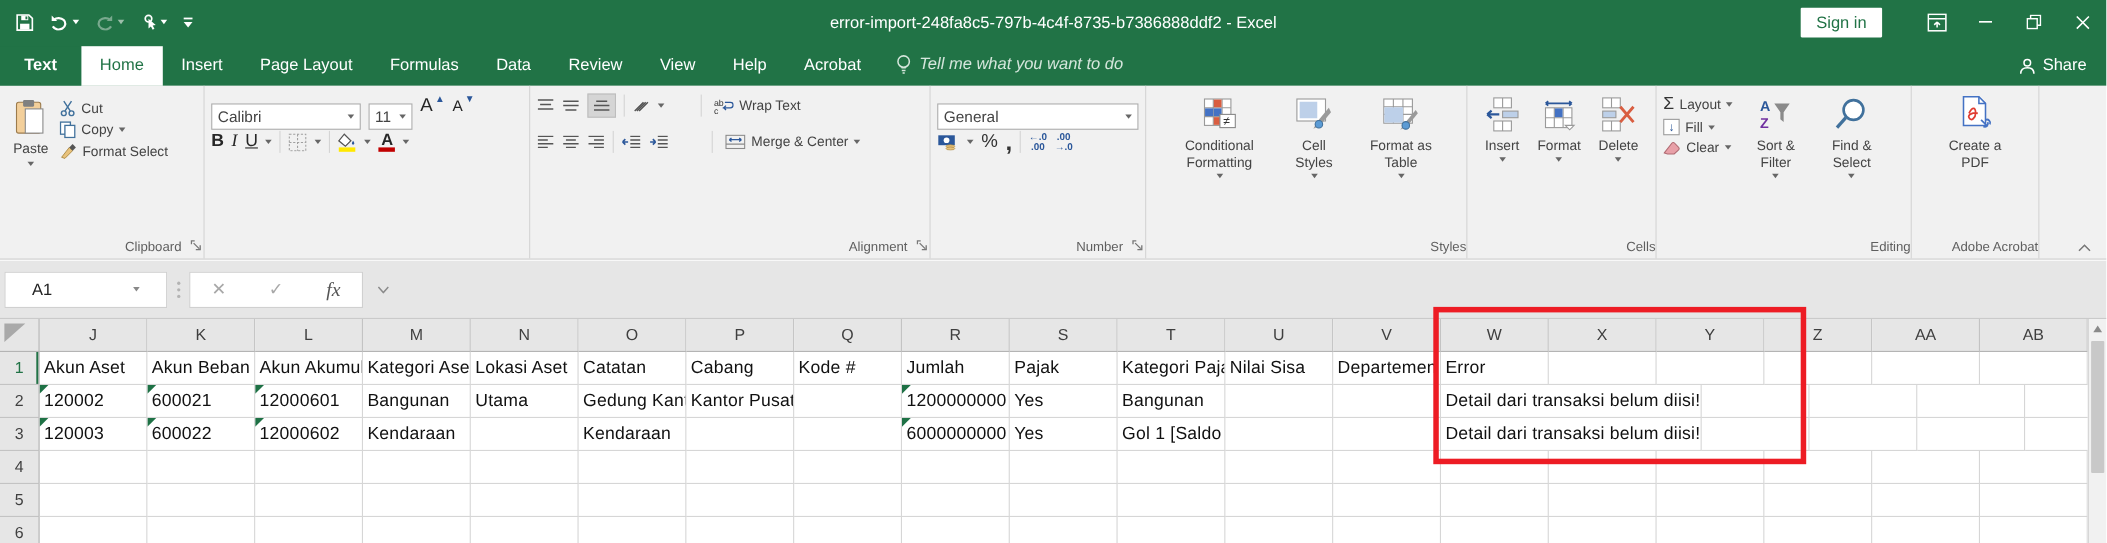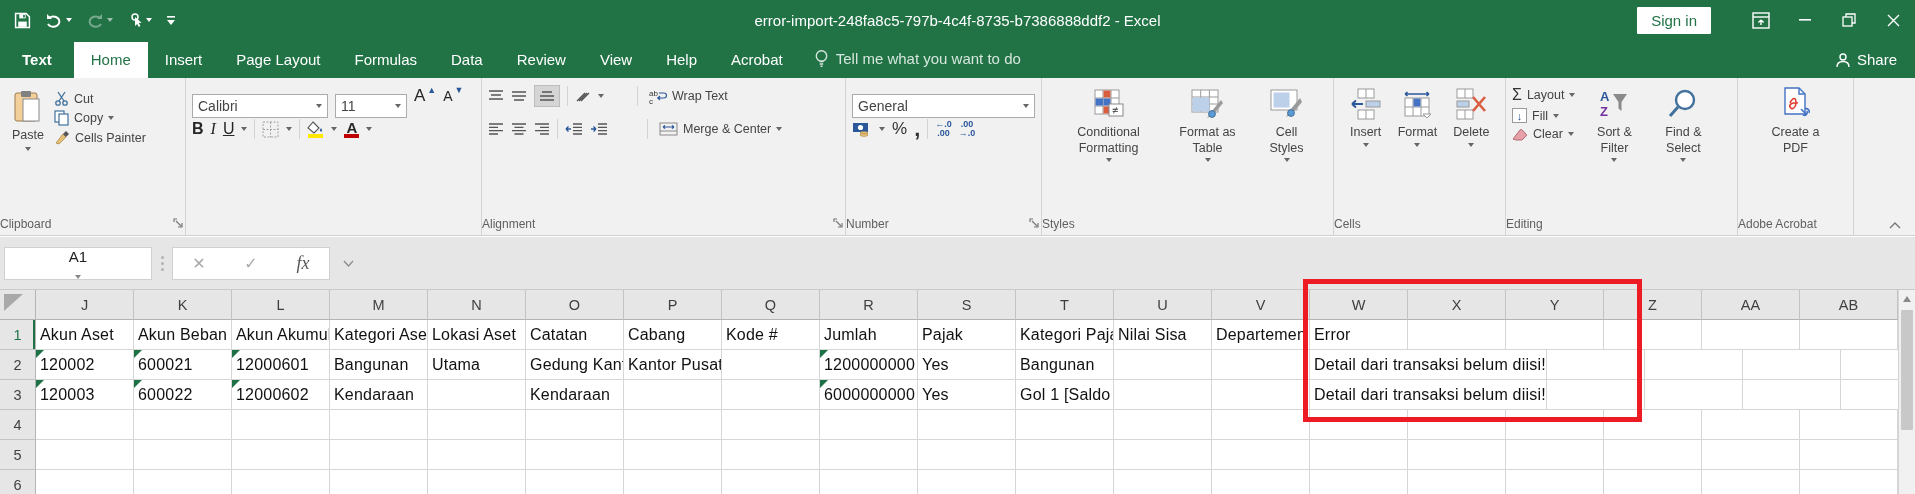--- a/index.html
+++ b/index.html
@@ -19,46 +19,46 @@
   .signin-btn { background:#fff; color:var(--green); font-size:15px; padding:5px 14px; border-radius:1px; margin-right:28px; cursor:pointer; }
   .winbtn { width:44px; height:40px; display:flex; align-items:center; justify-content:center; cursor:pointer; color:#fff; font-size:16px; }
   .caret { display:inline-block; width:0; height:0; border-left:3.5px solid transparent; border-right:3.5px solid transparent; border-top:4px solid currentColor; }
   .caret.dim { border-top-color:#9dbfab; }
 
   
   .tabrow { position:absolute; top:40px; left:0; width:100%; height:38px; background:var(--green); display:flex; align-items:flex-end; color:#fff; }
   .tab { font-size:15px; padding:9px 17px 10px; cursor:pointer; color:#fff; }
   .tab.file { background:var(--green); font-weight:bold; padding:9px 22px 10px; }
   .tab.active { background:#fff; color:var(--green); }
-  .tellme { display:flex; align-items:center; gap:7px; color:#d5e6dc; font-size:15px; padding:9px 14px 10px; cursor:pointer; }
+  .tellme { display:flex; align-items:center; gap:7px; color:#d5e6dc; font-size:15px; padding:9px 14px 10px; cursor:pointer;font-style:italic; }
   .share { margin-left:auto; display:flex; align-items:center; gap:6px; font-size:15px; padding:9px 18px 10px; cursor:pointer; }
 
   
   .ribbon { position:absolute; top:78px; left:0; width:100%; height:158px; background:var(--ribbon-bg); border-bottom:1px solid #d0d0d0; display:flex; color:var(--txt); }
   .group { border-right:1px solid #d4d4d4; display:flex; flex-direction:column; flex:0 0 auto; }
   .g-body { flex:1; display:flex; padding:5px 6px 0; gap:4px; }
-  .g-label { height:23px; display:flex; align-items:center; justify-content:space-between; gap:23px; font-size:12px; color:#5f5f5f; }
+  .g-label { height:23px; display:flex; align-items:center; justify-content:flex-end; gap:8px; font-size:12px; color:#5f5f5f; }
   .launcher { width:12px; height:12px; position:relative; cursor:pointer; }
   .launcher svg { display:block; }
   .bigbtn { display:flex; flex-direction:column; align-items:center; justify-content:flex-start; font-size:12.5px; text-align:center; padding:3px 6px; line-height:1.25; cursor:pointer; color:#444; }
   .bigbtn .bicon { height:36px; display:flex; align-items:center; justify-content:center; margin-bottom:3px; }
   .smallrows { display:flex; flex-direction:column; justify-content:flex-start; gap:4px; padding-top:3px; }
   .srow { display:flex; align-items:center; gap:5px; font-size:12.5px; cursor:pointer; white-space:nowrap; }
   .combo { background:#fff; border:1px solid #ababab; height:24px; display:flex; align-items:center; font-size:14px; padding:0 5px; justify-content:space-between; cursor:pointer;margin-top:20px; }
   .toolrow { display:flex; align-items:center; gap:7px; height:26px; }
   .tbtn { display:flex; align-items:center; gap:2px; cursor:pointer; font-size:16px; color:#262626; }
   .vsep { width:1px; height:20px; background:#d4d4d4; }
   .selbox { background:#d5d5d5; border:1px solid #bdbdbd; }
   .underbar { display:block; height:4px; width:15px; margin-top:-2px; }
   .lines-icon { display:block; }
   .mini { font-size:9px; line-height:1; text-align:center; color:#2b579a; font-weight:bold; }
 
   
   .formulabar { position:absolute; top:237px; left:0; width:100%; height:53px; background:#e6e6e6; display:flex; align-items:center; padding:0 4px; border-bottom:1px solid #cacaca; }
-  .namebox { width:148px; height:33px; background:#fff; border:1px solid #d0d0d0; display:flex; align-items:center; padding:0 8px; font-size:15px; color:#222; justify-content:space-between;flex-direction:column; }
+  .namebox { width:148px; height:33px; background:#fff; border:1px solid #d0d0d0; display:flex; align-items:center; padding:0 24px; font-size:15px; color:#222; justify-content:space-between; }
   .fb-dots { width:20px; display:flex; flex-direction:column; align-items:center; gap:3px; }
   .fb-dots i { width:3px; height:3px; background:#b3b3b3; border-radius:50%; }
   .fb-btns { height:33px; background:#fff; border:1px solid #d0d0d0; display:flex; align-items:center; gap:0; margin-right:5px; }
   .fb-btn { width:52px; text-align:center; font-size:16px; color:#a8a8a8; cursor:pointer; }
   .fb-fx { font-family:"Liberation Serif","DejaVu Serif",serif; font-style:italic; font-size:18px; color:#555; }
   .fb-input { flex:1; height:33px; background:#fff; border:1px solid #d0d0d0; border-left:none; font-size:15.5px; color:#222; padding:0 10px; font-family:"Liberation Sans",sans-serif; }
   .fb-expand { width:26px; color:#8a8a8a; text-align:center; font-size:12px; cursor:pointer; }
 
   
   .grid { position:absolute; top:290px; left:0; width:1898px; bottom:0; background:#fff; overflow:hidden; }
@@ -214,42 +214,42 @@
               <rect x="5" y="4" width="9" height="11" fill="#fff" stroke="#41719c" stroke-width="1.2"></rect>
             </svg>
           <span>Copy</span>
           <span class="caret" style="color:#666"></span>
         </div>
         <div class="srow">
           <svg width="16" height="15" viewBox="0 0 16 15">
               <path d="M2 13 L9 4 l3 3 -7 7 z" fill="#e8c27c" stroke="#a8863f" stroke-width=".8"></path>
               <path d="M9 4 l3-3 3 3 -3 3 z" fill="#555"></path>
             </svg>
-          <span>Cells Painter</span>
+          <span>Format Select</span>
         </div>
       </div>
     </div>
     <div class="g-label">
       <span>Clipboard</span>
       <span class="launcher">
           <svg width="11" height="11" viewBox="0 0 11 11">
             <path d="M1 4 v-3 h3 M3 3 l5 5 M9 5 v4 h-4" fill="none" stroke="#777" stroke-width="1.2"></path>
           </svg>
         </span>
     </div>
   </div>
 
   <div class="group" style="width:296px">
     <div class="g-body" style="flex-direction:column; gap:7px;">
       <div class="toolrow">
         <span class="combo" style="width:136px">
           <span>Calibri</span>
             <span class="caret" style="color:#666"></span>
         </span>
-        <span class="combo" style="width:72px">
+        <span class="combo" style="width:40px">
           <span>11</span>
             <span class="caret" style="color:#666"></span>
         </span>
         <span class="tbtn" style="font-size:17px">A<span style="color:#2b579a;font-size:9px;margin-top:-12px">▲</span></span>
         <span class="tbtn" style="font-size:14px">A<span style="color:#2b579a;font-size:9px;margin-top:-12px">▼</span></span>
       </div>
       <div class="toolrow">
         <span class="tbtn" style="font-weight:bold">B</span>
         <span class="tbtn" style="font-style:italic;font-family:'Liberation Serif',serif">I</span>
         <span class="tbtn" style="text-decoration:underline">U</span>
@@ -416,43 +416,43 @@
               <rect x="2.5" y="10.5" width="7.5" height="7" fill="#4472c4"></rect>
               <rect x="10.5" y="18.5" width="7" height="7" fill="#d95e41"></rect>
               <rect x="10.5" y="10.5" width="7" height="7" fill="#4472c4"></rect>
               <rect x="16" y="16" width="14" height="12" fill="#fff" stroke="#888"></rect>
               <text x="19" y="26" font-size="11" fill="#333">≠</text>
             </svg>
         </span>
         <span>Conditional Formatting</span>
         <span class="caret" style="color:#666;margin-top:2px"></span>
       </div>
+      <div class="bigbtn" style="width:64px">
+        <span class="bicon">
+          <svg width="34" height="32" viewBox="0 0 34 32">
+              <rect x="1" y="2" width="26" height="20" fill="#fff" stroke="#9a9a9a"></rect>
+              <rect x="3.5" y="4.5" width="16" height="15" fill="#bdd0e9"></rect>
+              <path d="M30 10 L20 22 l-4 7 6-3 10-12 z" fill="#9a9a9a"></path>
+              <circle cx="21" cy="25" r="3.4" fill="#5b9bd5" stroke="#41719c"></circle>
+            </svg>
+        </span>
+        <span>Cell Styles</span>
+        <span class="caret" style="color:#666;margin-top:2px"></span>
+      </div>
       <div class="bigbtn" style="width:90px">
         <span class="bicon">
           <svg width="34" height="32" viewBox="0 0 34 32">
               <rect x="1" y="2" width="26" height="22" fill="#fff" stroke="#9a9a9a"></rect>
               <path d="M1 9 h26 M1 16 h26 M9.7 2 v22 M18.4 2 v22" stroke="#9a9a9a"></path>
               <rect x="1.5" y="9.5" width="17" height="14" fill="#bdd0e9"></rect>
               <path d="M30 12 L20 24 l-4 6 6-3 10-12 z" fill="#9a9a9a"></path>
               <circle cx="21" cy="26" r="3.4" fill="#5b9bd5" stroke="#41719c"></circle>
             </svg>
         </span>
         <span>Format as Table</span>
-        <span class="caret" style="color:#666;margin-top:2px"></span>
-      </div>
-      <div class="bigbtn" style="width:64px">
-        <span class="bicon">
-          <svg width="34" height="32" viewBox="0 0 34 32">
-              <rect x="1" y="2" width="26" height="20" fill="#fff" stroke="#9a9a9a"></rect>
-              <rect x="3.5" y="4.5" width="16" height="15" fill="#bdd0e9"></rect>
-              <path d="M30 10 L20 22 l-4 7 6-3 10-12 z" fill="#9a9a9a"></path>
-              <circle cx="21" cy="25" r="3.4" fill="#5b9bd5" stroke="#41719c"></circle>
-            </svg>
-        </span>
-        <span>Cell Styles</span>
         <span class="caret" style="color:#666;margin-top:2px"></span>
       </div>
     </div>
     <div class="g-label">
         <span>Styles</span>
       </div>
   </div>
 
   <div class="group" style="width:172px">
     <div class="g-body" style="justify-content:center; gap:4px;">

